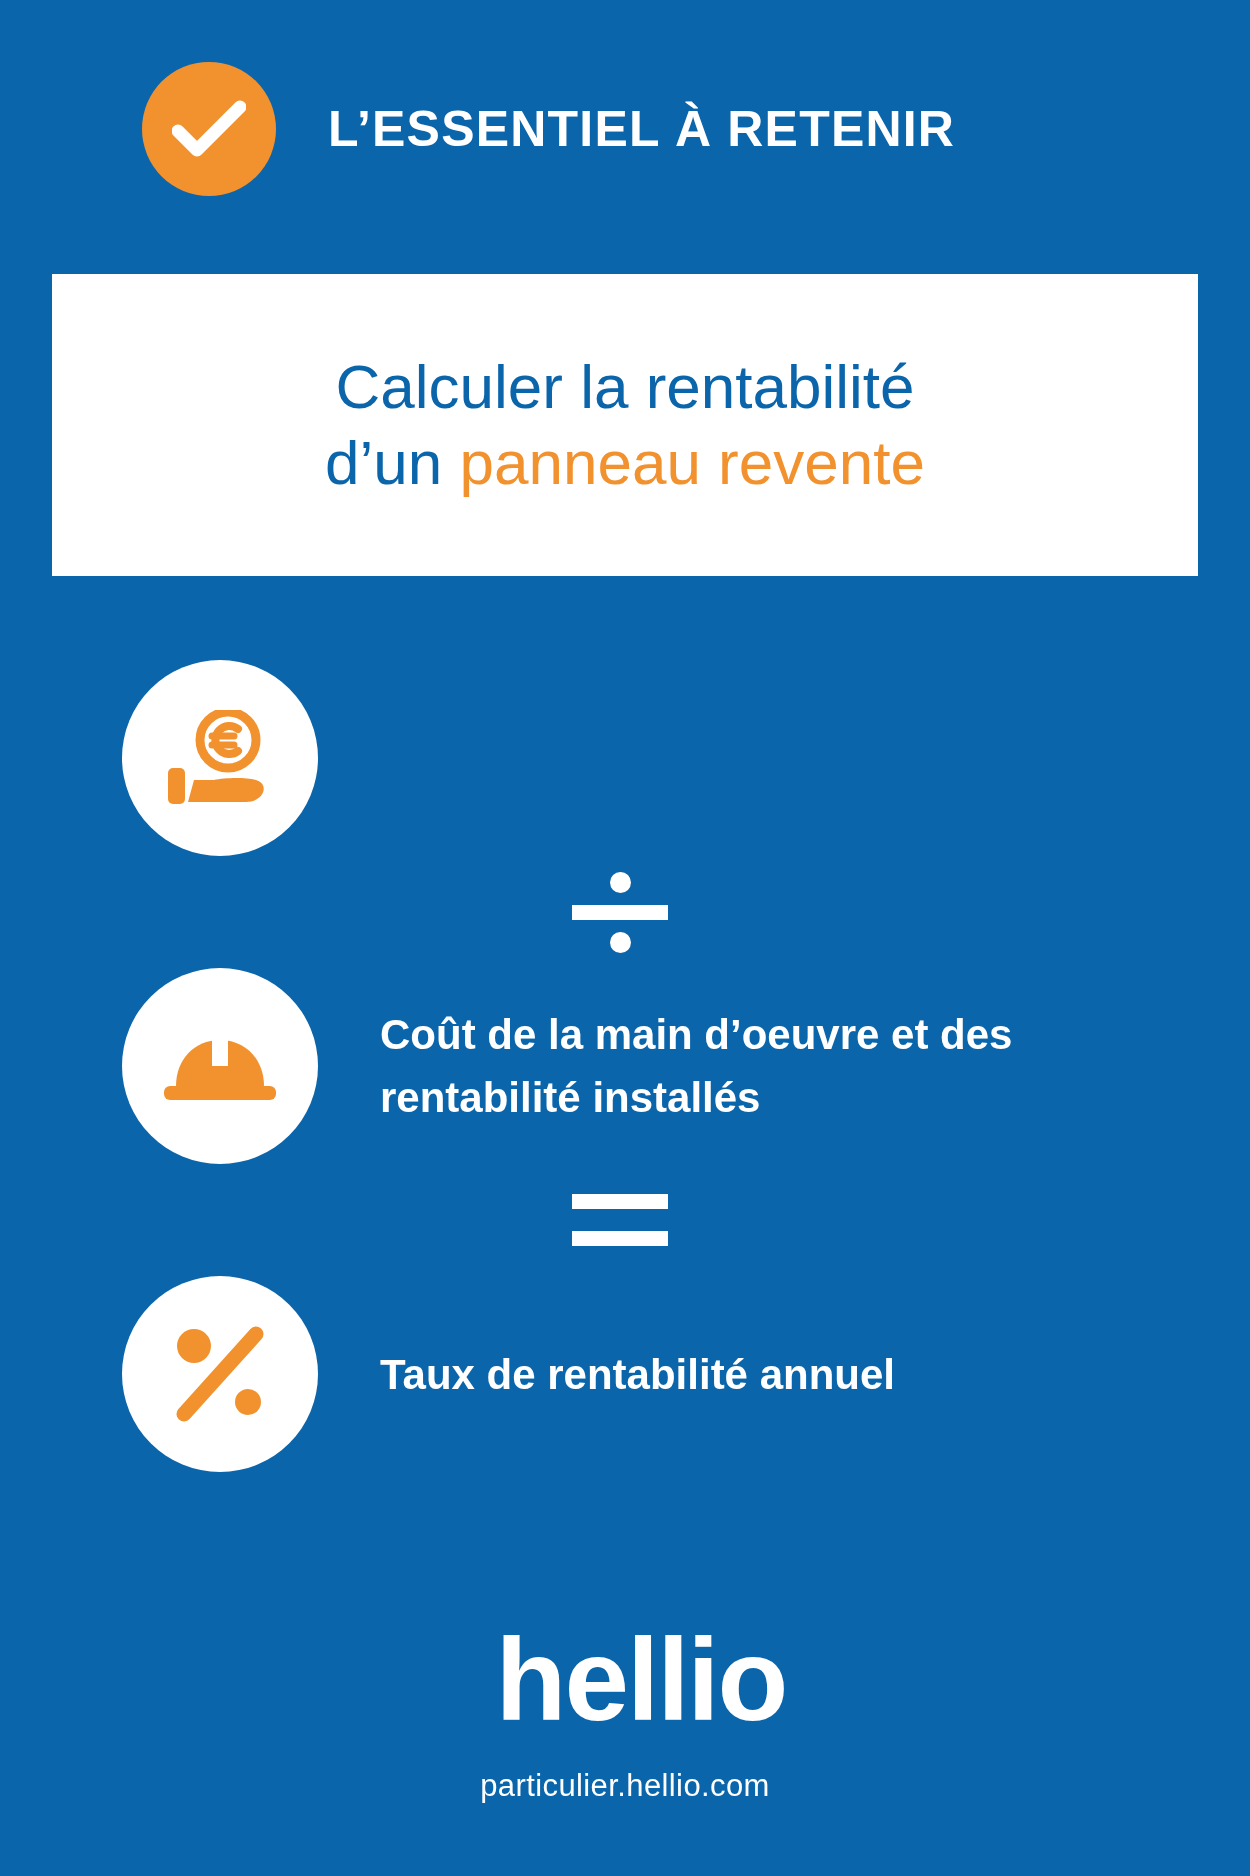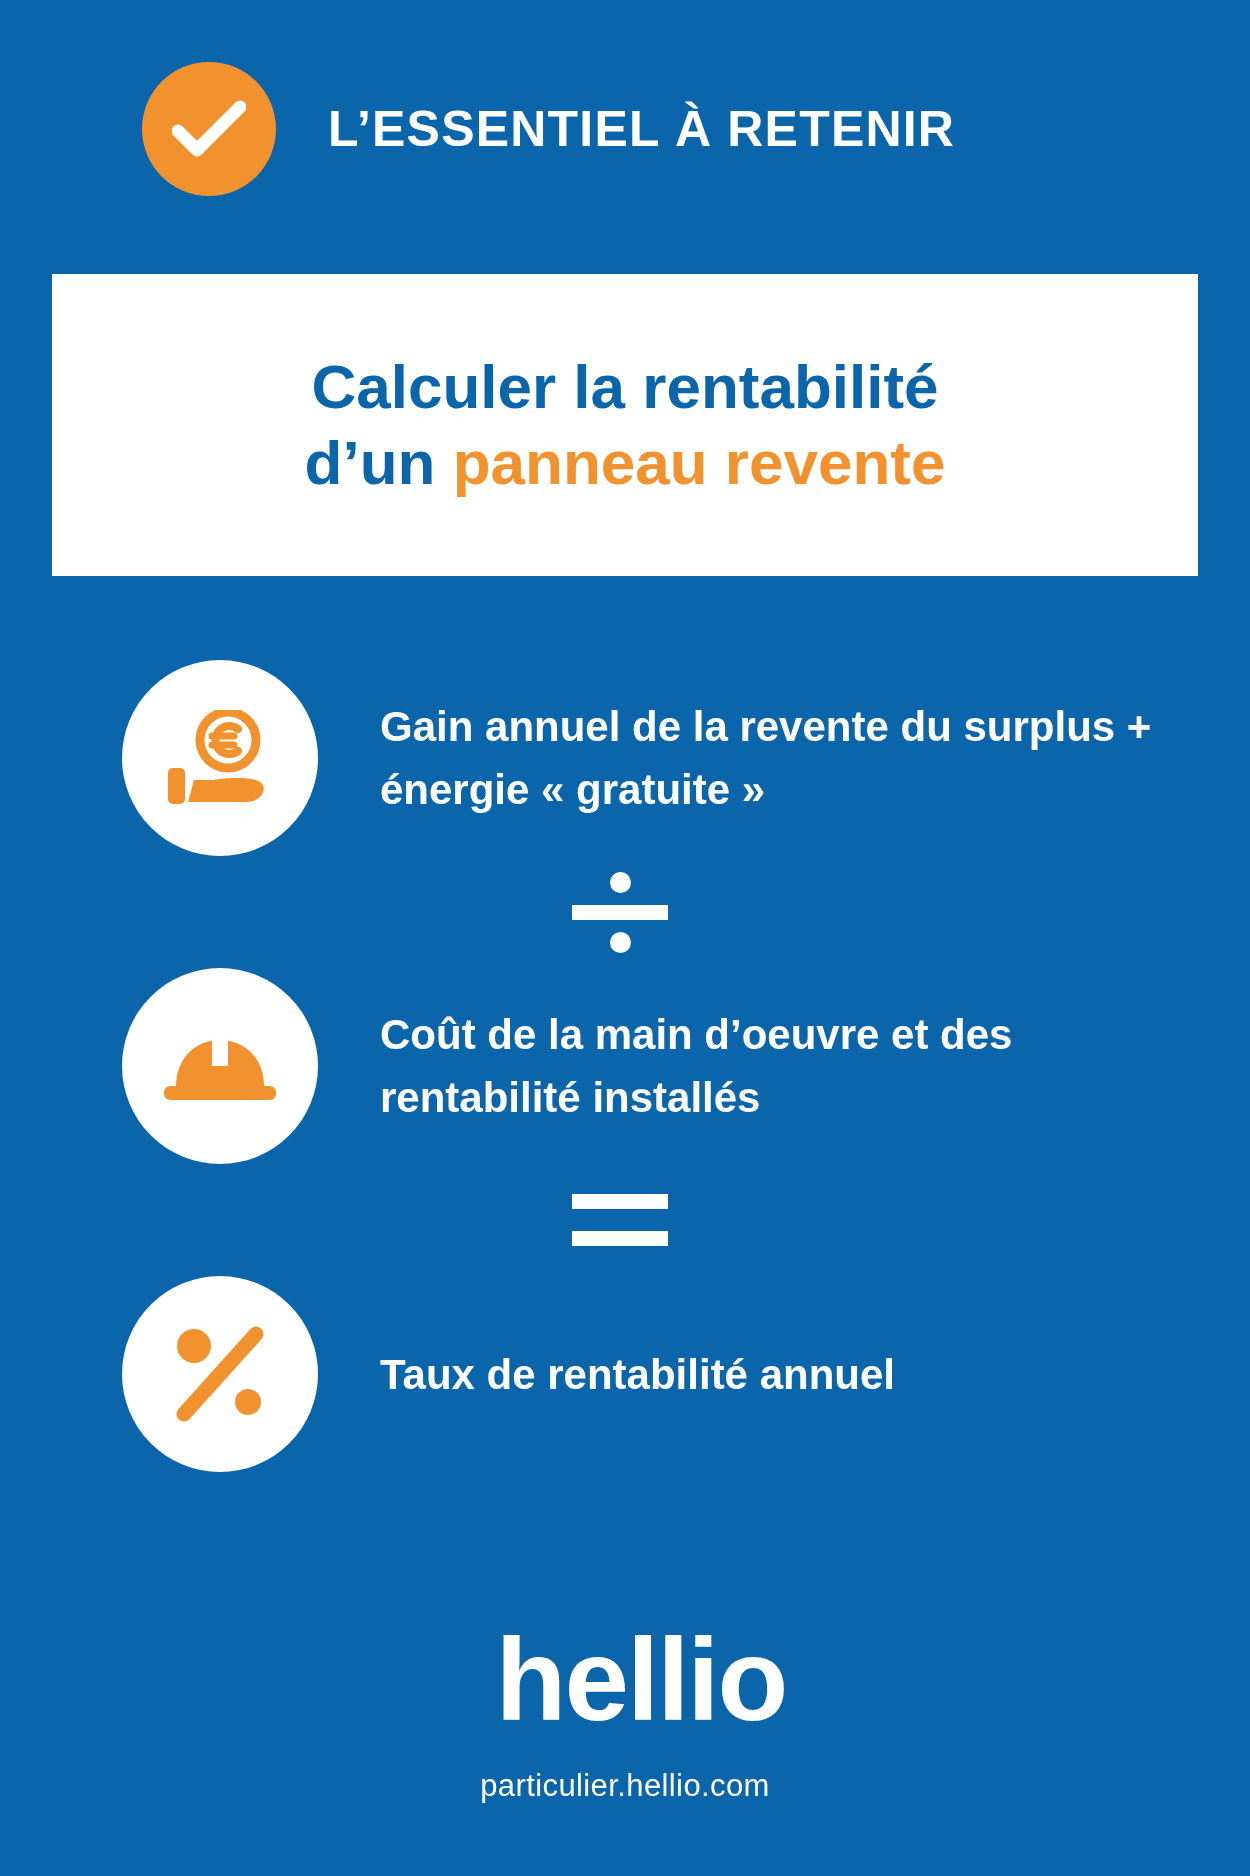--- a/index.html
+++ b/index.html
@@ -57,21 +57,21 @@
     height: 302px;
     background: #ffffff;
     box-sizing: border-box;
     display: flex;
     align-items: center;
     justify-content: center;
     text-align: center;
   }
   .title-card .title-text {
     font-size: 62px;
-    font-weight: bold;
+    font-weight: normal;
     line-height: 1.22;
     color: #0b65ab;
     padding: 0 40px;
   }
   .title-card .accent {
     color: #f2922e;
   }
 
   
   .steps {
@@ -201,21 +201,20 @@
             <circle cx="64" cy="30" r="28" fill="none" stroke="#f2922e" stroke-width="9"></circle>
             <path d="M74 19 a14 14 0 1 0 0 22" fill="none" stroke="#f2922e" stroke-width="8" stroke-linecap="round"></path>
             <line x1="48" y1="26" x2="70" y2="26" stroke="#f2922e" stroke-width="7" stroke-linecap="round"></line>
             <line x1="48" y1="35" x2="70" y2="35" stroke="#f2922e" stroke-width="7" stroke-linecap="round"></line>
 
             <path d="M24 92 C36 92 66 92 82 92 C100 92 106 74 92 70 C80 67 60 68 50 70 L30 70 Z" fill="#f2922e"></path>
             <rect x="4" y="58" width="17" height="36" rx="5" fill="#f2922e"></rect>
           </svg>
         </span>
       </div>
-      <div class="step-label">Gain annuel de la revente du surplus + énergie « gratuite »</div>
     </div>
 
     <div class="operator">
       <div class="op-divide">
         <div class="dot"></div>
         <div class="bar"></div>
         <div class="dot"></div>
       </div>
     </div>
 

